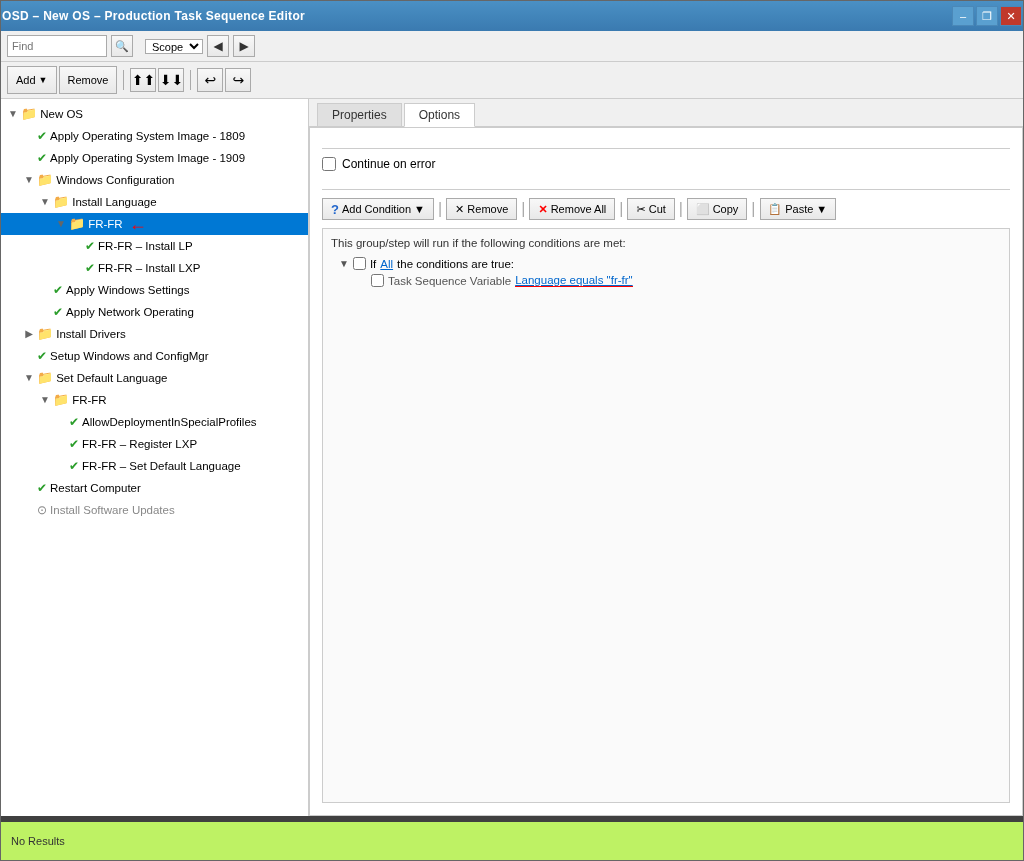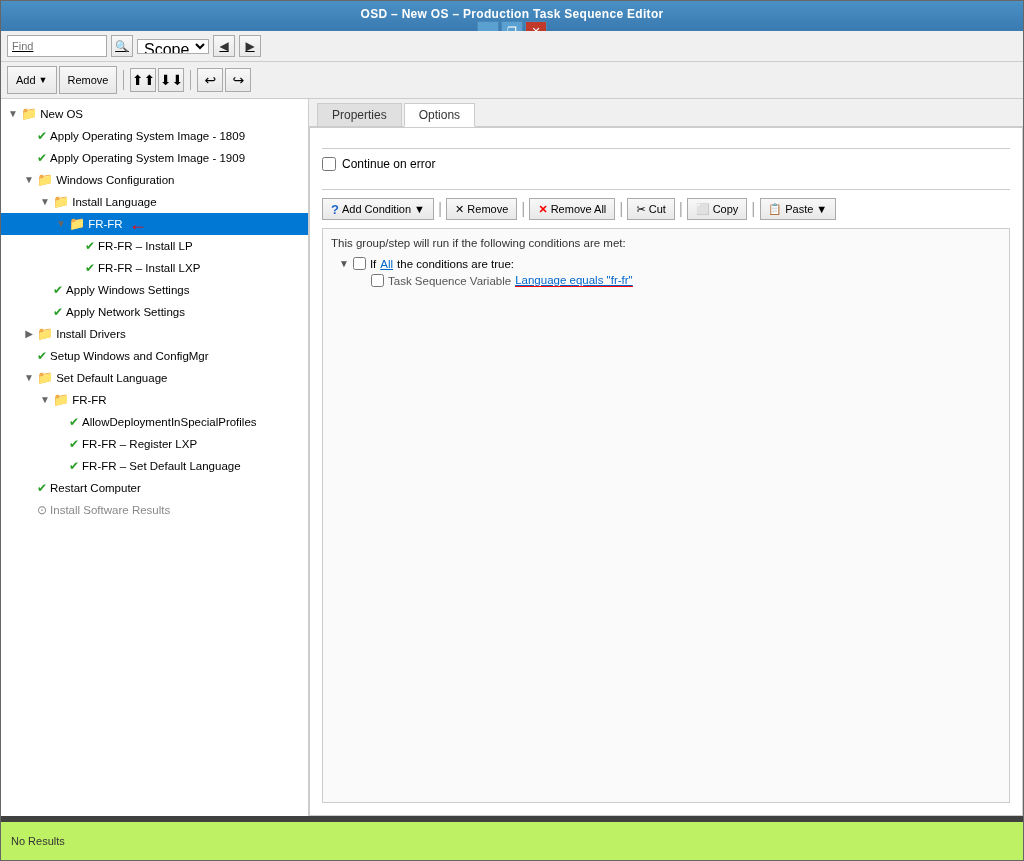--- a/index.html
+++ b/index.html
@@ -16,21 +16,20 @@
 
     
     .title-bar {
       background: linear-gradient(to bottom, #4a90c4, #3a7ab0);
       color: white;
       padding: 6px 1px;
       display: flex;
       align-items: center;
       justify-content: space-between;
       height: 30px;
-      flex-direction: column;
     }
     .title-bar-text {
       font-size: 12px;
       font-weight: 600;
       letter-spacing: 0.3px;
     }
     .title-bar-buttons {
       display: flex;
       gap: 2px;
     }
@@ -57,21 +56,20 @@
     }
 
     
     .toolbar-top {
       display: flex;
       align-items: center;
       padding: 4px 6px;
       background: #f0f0f0;
       border-bottom: 1px solid #ccc;
       gap: 4px;
-      text-decoration: underline;
     }
     .search-input {
       width: 100px;
       height: 22px;
       border: 1px solid #aaa;
       padding: 2px 4px;
       font-size: 11px;
       background: white;
     }
     .search-btn {
@@ -82,22 +80,23 @@
       cursor: pointer;
       display: flex;
       align-items: center;
       justify-content: center;
       font-size: 11px;
     }
     .scope-select {
       height: 15px;
       border: 1px solid #aaa;
       background: white;
-      font-size: 16px;
+      font-size: 11px;
       padding: 0 2px;
+      margin-left: 8px;
     }
     .nav-btn {
       width: 22px;
       height: 22px;
       border: 1px solid #aaa;
       background: linear-gradient(to bottom, #f8f8f8, #e8e8e8);
       cursor: pointer;
       display: flex;
       align-items: center;
       justify-content: center;
@@ -468,21 +467,21 @@
             <span class="tree-expand"></span>
             <span class="tree-icon icon-check">✔</span>
             <span>Apply Windows Settings</span>
           </div>
 
           <div class="tree-item">
             <span class="tree-indent"></span>
             <span class="tree-indent"></span>
             <span class="tree-expand"></span>
             <span class="tree-icon icon-check">✔</span>
-            <span>Apply Network Settings</span>
+            <span>Apply Network Operating</span>
           </div>
 
           <div class="tree-item">
             <span class="tree-indent"></span>
             <span class="tree-expand">▶</span>
             <span class="tree-icon icon-folder">📁</span>
             <span>Install Drivers</span>
           </div>
 
           <div class="tree-item">
@@ -538,21 +537,21 @@
             <span class="tree-indent"></span>
             <span class="tree-expand"></span>
             <span class="tree-icon icon-check">✔</span>
             <span>Restart Computer</span>
           </div>
 
           <div class="tree-item">
             <span class="tree-indent"></span>
             <span class="tree-expand"></span>
             <span class="tree-icon icon-gray" style="color:#888;">⊙</span>
-            <span style="color:#888;">Install Software Results</span>
+            <span style="color:#888;">Install Software Updates</span>
           </div>
 
         </div>
       </div>
 
       <div class="right-panel">
 
         <div class="tabs">
           <div class="tab">
             <span>Properties</span>

